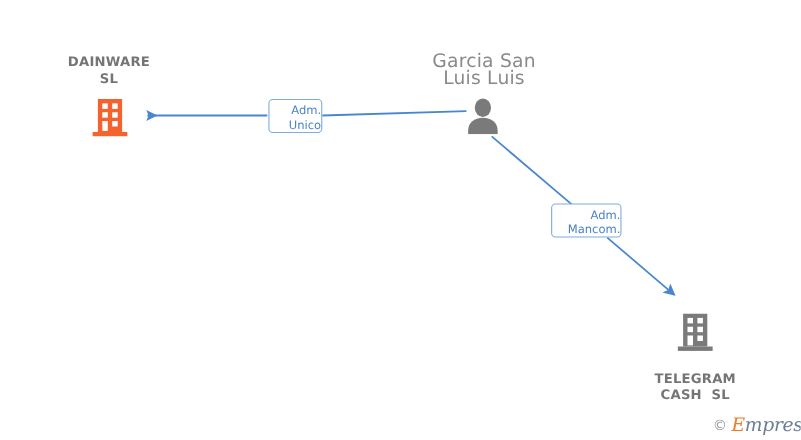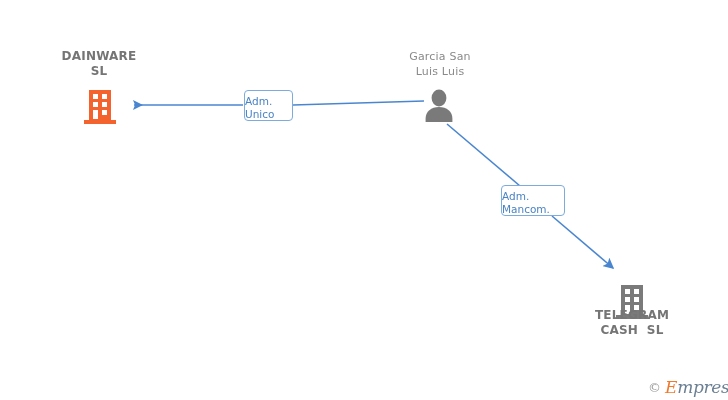--- a/index.html
+++ b/index.html
@@ -35,41 +35,41 @@
     letter-spacing: 0.2px;
     white-space: pre;
     user-select: none;
   }
   .node-label.company {
     font-size: 12px;
     font-weight: bold;
     color: #757575;
   }
   .node-label.person {
-    font-size: 11px;
+    font-size: 17px;
     font-weight: normal;
     color: #8a8a8a;
   }
 
   
   .icon {
     position: absolute;
   }
 
   
   .rel-box {
     position: absolute;
     box-sizing: border-box;
     background: #ffffff;
     border: 1.3px solid #7cabdd;
     border-radius: 4px;
     color: #4a83c4;
     font-size: 10.5px;
     line-height: 13px;
-    text-align: left;
+    text-align: right;
     padding-top: 4px;
     white-space: pre;
     user-select: none;
   }
 
   
   #watermark {
     position: absolute;
     display: flex;
     align-items: center;
@@ -151,21 +151,21 @@
     <g fill="#ffffff">
       <rect x="9" y="4" width="5" height="5"></rect>
       <rect x="18" y="4" width="5" height="5"></rect>
       <rect x="9" y="12" width="5" height="5"></rect>
       <rect x="18" y="12" width="5" height="5"></rect>
       <rect x="9" y="20" width="5" height="9"></rect>
       <rect x="18" y="20" width="5" height="5"></rect>
     </g>
   </svg>
 
-  <div class="node-label company" style="left:580px; top:308px; width:104px;">TELEGRAM
+  <div class="node-label company" style="left:580px; top:337px; width:104px;">TELEGRAM
 CASH  SL</div>
 
   <div class="rel-box" style="left:244px; top:90px; width:49px; height:31px;">Adm.
 Unico</div>
 
   <div class="rel-box" style="left:501px; top:185px; width:64px; height:31px;">Adm.
 Mancom.</div>
 
   <div id="watermark" style="left:648px; top:377px;">
     <span class="copy">©</span>

